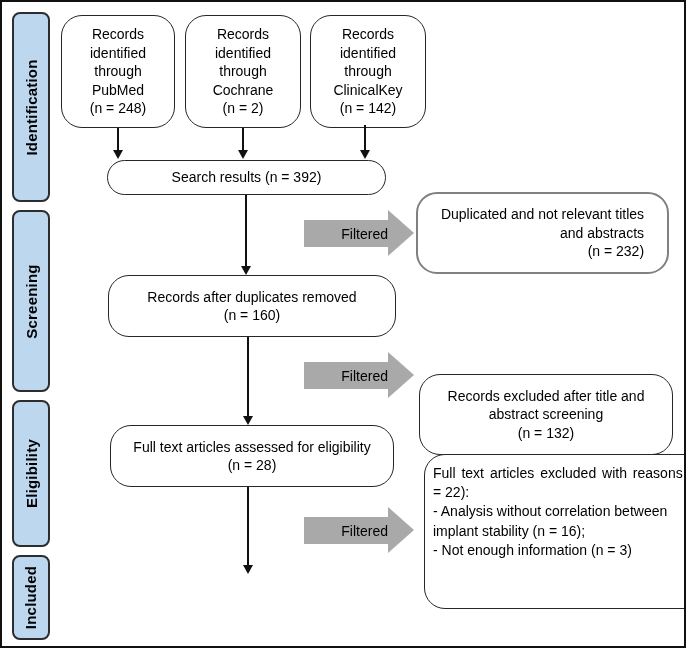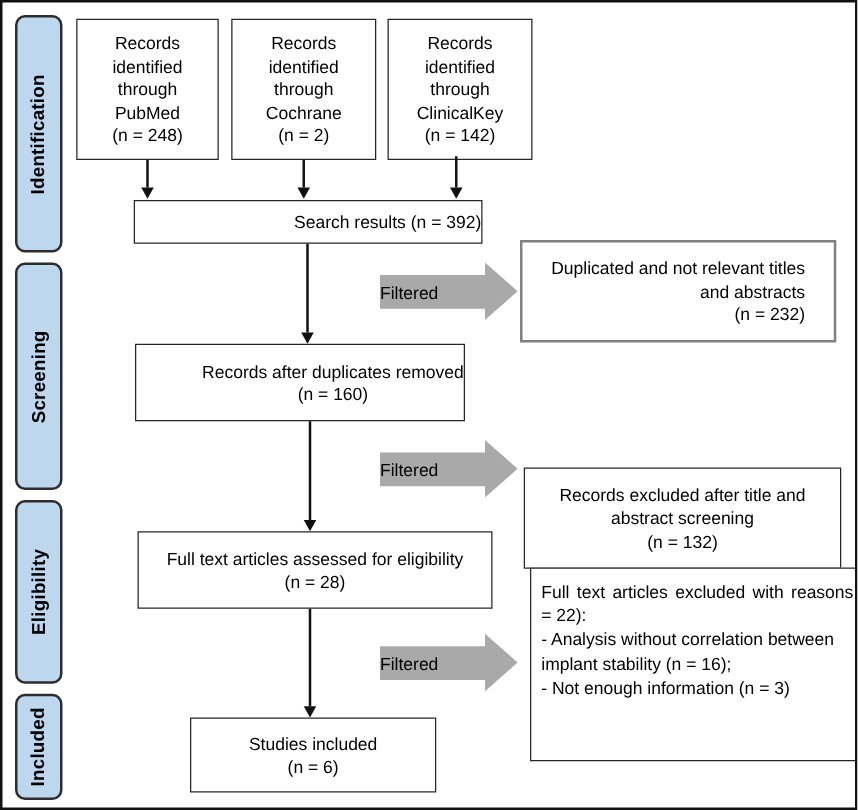--- a/index.html
+++ b/index.html
@@ -2,21 +2,21 @@
 <html><head>
 <meta charset="utf-8">
 <style>
   html,body { margin:0; padding:0; background:#fff; }
   .canvas {
     position:relative; width:686px; height:648px;
     background:#ffffff; border:2px solid #111111; box-sizing:border-box;
     font-family:"Liberation Sans", sans-serif; color:#000;
     overflow:hidden;
   }
-  .abs { position:absolute; box-sizing:border-box; }
+  .abs { position:absolute; box-sizing:border-box;border-radius:21px; }
 
   
   .stage {
     left:10px; width:38px;
     background:#BDD7EE; border:2px solid #2d2d2d; border-radius:8px;
     display:flex; align-items:center; justify-content:center;
   }
   .stage .rot {
     transform:rotate(-90deg); white-space:nowrap;
     font-weight:bold; font-size:15px; letter-spacing:0.2px;
@@ -46,21 +46,21 @@
     content:""; position:absolute; bottom:-9px; left:-6px;
     width:0; height:0;
     border-left:5px solid transparent; border-right:5px solid transparent;
     border-top:9px solid #111;
   }
 
   
   .farrow { position:absolute; left:302px; width:110px; height:46px; }
   .farrow .shaft {
     position:absolute; left:0; top:10px; width:84px; height:27px;
-    background:#A9A9A9; display:flex; align-items:center; justify-content:flex-start;
+    background:#A9A9A9; display:flex; align-items:center; justify-content:flex-end;
     font-size:14px; color:#000;
   }
   .farrow .head {
     position:absolute; left:84px; top:0; width:0; height:0;
     border-top:23px solid transparent; border-bottom:23px solid transparent;
     border-left:26px solid #A9A9A9;
   }
 </style>
 </head>
 <body>
@@ -95,34 +95,30 @@
 (n = 2)</span>
   </div>
   <div class="abs fbox" style="left:308px;top:13px;width:116px;height:113px;">
     <span class="txt">Records
 identified
 through
 ClinicalKey
 (n = 142)</span>
   </div>
 
-  <div class="abs fbox" style="left:105px;top:158px;width:279px;height:35px;justify-content:flex-end;">
+  <div class="abs fbox" style="left:105px;top:158px;width:279px;height:35px;">
     <span class="txt">Search results (n = 392)</span>
   </div>
-  <div class="abs fbox" style="left:106px;top:273px;width:264px;height:62px;justify-content:flex-end;">
+  <div class="abs fbox" style="left:106px;top:273px;width:288px;height:62px;">
     <span class="txt">Records after duplicates removed
 (n = 160)</span>
   </div>
   <div class="abs fbox" style="left:108px;top:423px;width:284px;height:62px;">
     <span class="txt">Full text articles assessed for eligibility
 (n = 28)</span>
-  </div>
-  <div class="abs fbox" style="left:150px;top:572px;width:197px;height:60px;">
-    <span class="txt">Studies included
-(n = 6)</span>
   </div>
 
   <div class="abs fbox gray-border" style="left:414px;top:190px;width:253px;height:82px;text-align:right;">
     <span class="txt">Duplicated and not relevant titles
 and abstracts
 (n = 232)</span>
   </div>
   <div class="abs fbox" style="left:417px;top:336px;width:254px;height:81px;margin-top:36px;">
     <span class="txt">Records excluded after title and
 abstract screening

